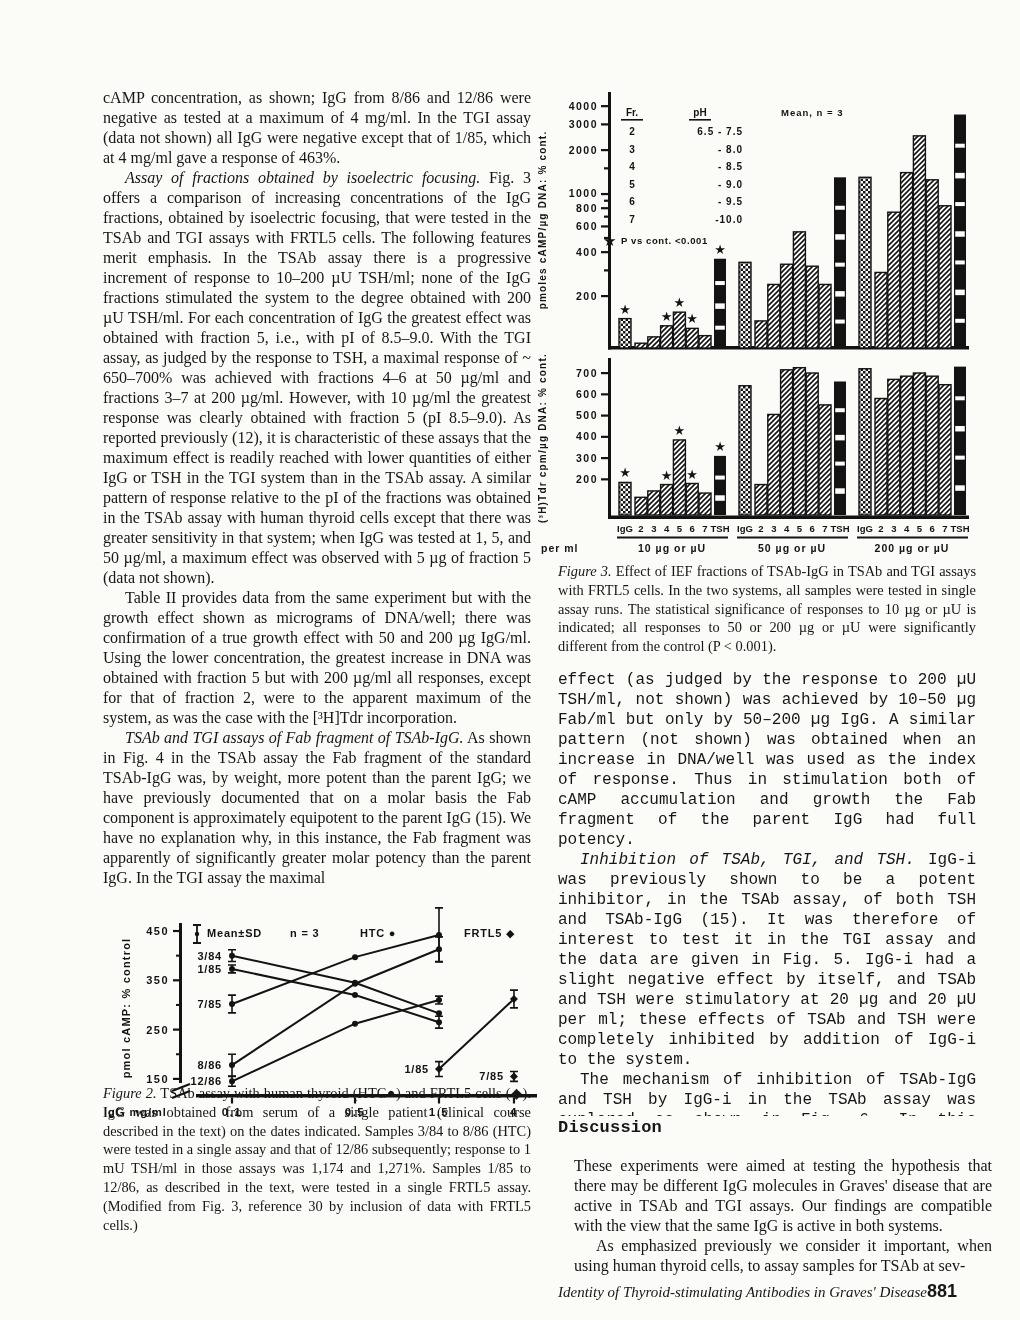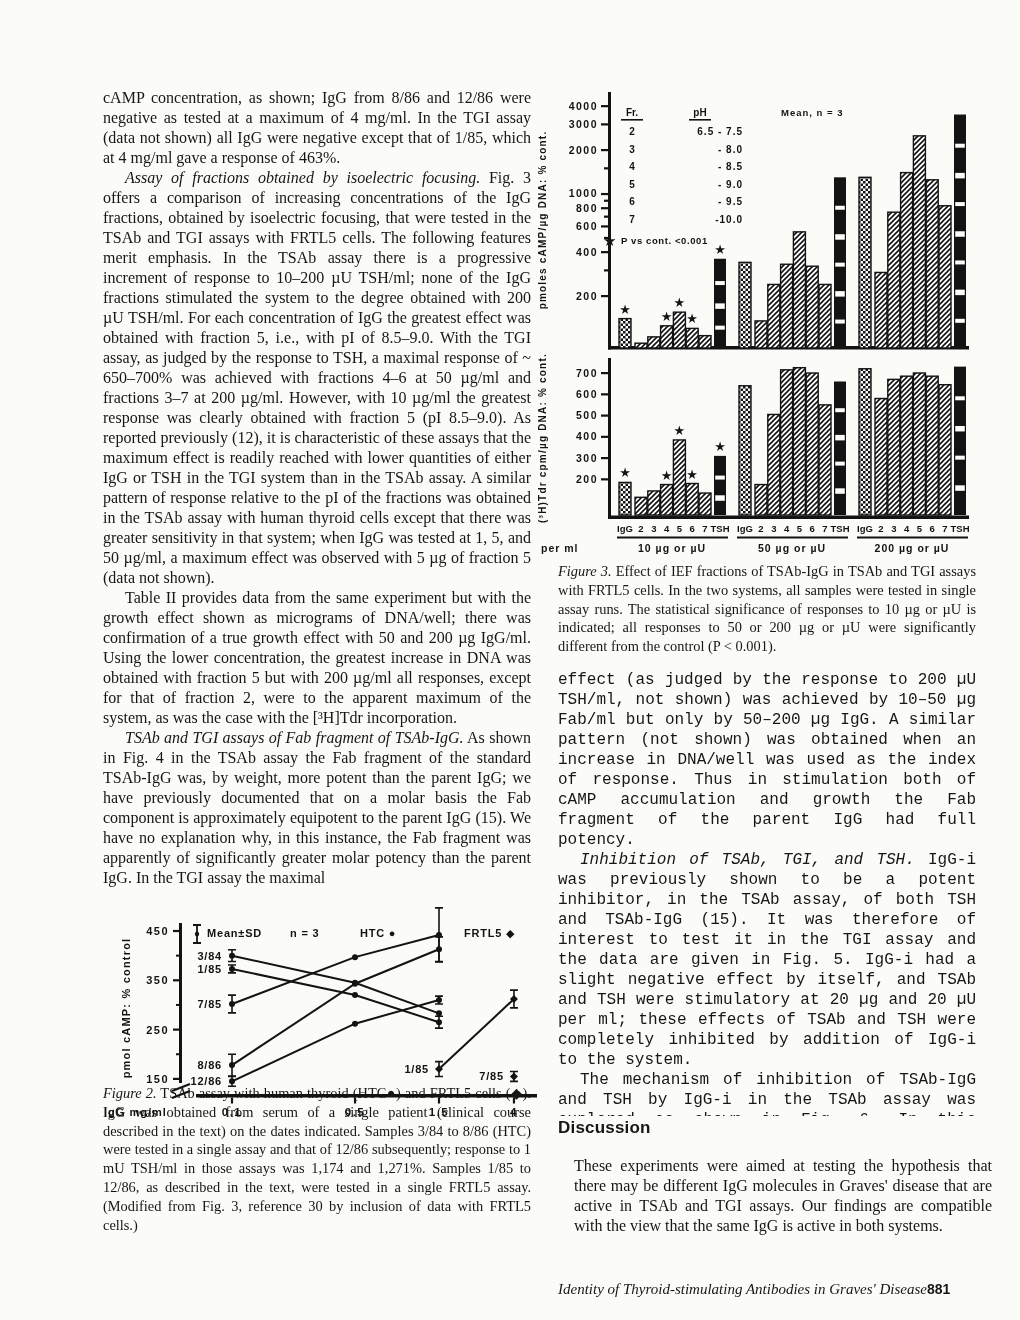--- a/index.html
+++ b/index.html
@@ -4,25 +4,25 @@
 <style>
   html,body{margin:0;padding:0;}
   body{width:1020px;height:1320px;background:#fbfbf8;position:relative;
        font-family:"Liberation Serif","DejaVu Serif",serif;color:#161616;}
   .abs{position:absolute;}
   .coltext{font-size:16px;line-height:20px;text-align:justify;overflow:hidden;}
   .coltext p{margin:0;}
   .coltext p.indent{text-indent:22px;}
   .caption{font-size:14.4px;line-height:18.8px;text-align:justify;}
   .caption i{font-style:italic;}
-  h2.discussion{font-family:Liberation Sans, sans-serif;
+  h2.discussion{font-family:Liberation Mono, monospace;
        font-size:17px;font-weight:bold;margin:0;letter-spacing:0.2px;}
   .footer-line{font-size:15px;display:flex;align-items:baseline;}
   .footer-line .ftitle{font-style:italic;}
-  .footer-line .fpage{font-weight:bold;font-family:"Liberation Sans","DejaVu Sans",sans-serif;font-size:14px;}
+  .footer-line .fpage{font-weight:bold;font-family:"Liberation Sans","DejaVu Sans",sans-serif;font-size:18px;}
   svg text{fill:#131313;}
   .figsvg{display:block;}
 </style>
 </head>
 <body>
 
 <div class="abs coltext" style="left:103px;top:88px;width:428px;height:814px;">
   <p>cAMP concentration, as shown; IgG from 8/86 and 12/86 were negative as tested at a maximum of 4 mg/ml. In the TGI assay (data not shown) all IgG were negative except that of 1/85, which at 4 mg/ml gave a response of 463%.</p>
   <p class="indent"><i>Assay of fractions obtained by isoelectric focusing.</i><span> Fig. 3 offers a comparison of increasing concentrations of the IgG fractions, obtained by isoelectric focusing, that were tested in the TSAb and TGI assays with FRTL5 cells. The following features merit emphasis. In the TSAb assay there is a progressive increment of response to 10–200 µU TSH/ml; none of the IgG fractions stimulated the system to the degree obtained with 200 µU TSH/ml. For each concentration of IgG the greatest effect was obtained with fraction 5, i.e., with pI of 8.5–9.0. With the TGI assay, as judged by the response to TSH, a maximal response of ~ 650–700% was achieved with fractions 4–6 at 50 µg/ml and fractions 3–7 at 200 µg/ml. However, with 10 µg/ml the greatest response was clearly obtained with fraction 5 (pI 8.5–9.0). As reported previously (12), it is characteristic of these assays that the maximum effect is readily reached with lower quantities of either IgG or TSH in the TGI system than in the TSAb assay. A similar pattern of response relative to the pI of the fractions was obtained in the TSAb assay with human thyroid cells except that there was greater sensitivity in that system; when IgG was tested at 1, 5, and 50 µg/ml, a maximum effect was observed with 5 µg of fraction 5 (data not shown).</span></p>
   <p class="indent">Table II provides data from the same experiment but with the growth effect shown as micrograms of DNA/well; there was confirmation of a true growth effect with 50 and 200 µg IgG/ml. Using the lower concentration, the greatest increase in DNA was obtained with fraction 5 but with 200 µg/ml all responses, except for that of fraction 2, were to the apparent maximum of the system, as was the case with the [³H]Tdr incorporation.</p>
@@ -305,18 +305,19 @@
 <div class="abs coltext" style="left:558px;top:670px;width:418px;height:446px;font-family:Liberation Mono, monospace;">
   <p>effect (as judged by the response to 200 µU TSH/ml, not shown) was achieved by 10–50 µg Fab/ml but only by 50–200 µg IgG. A similar pattern (not shown) was obtained when an increase in DNA/well was used as the index of response. Thus in stimulation both of cAMP accumulation and growth the Fab fragment of the parent IgG had full potency.</p>
   <p class="indent"><i>Inhibition of TSAb, TGI, and TSH.</i><span> IgG-i was previously shown to be a potent inhibitor, in the TSAb assay, of both TSH and TSAb-IgG (15). It was therefore of interest to test it in the TGI assay and the data are given in Fig. 5. IgG-i had a slight negative effect by itself, and TSAb and TSH were stimulatory at 20 µg and 20 µU per ml; these effects of TSAb and TSH were completely inhibited by addition of IgG-i to the system.</span></p>
   <p class="indent">The mechanism of inhibition of TSAb-IgG and TSH by IgG-i in the TSAb assay was explored as shown in Fig. 6. In this experiment cells were pre-incubated with 1 mg IgG-i or normal IgG per ml buffer for 1 h before they were washed and used for the TSAb assay. The effect of only preincubation with IgG-i was to inhibit both stimulators by &gt; 90%; there was complete inhibition when TSH and TSAb were assayed with IgG-i included in the second incubation. Similar results were obtained when another inhibitory IgG was tested in like fashion (data not shown).</p>
 </div>
 
 <h2 class="abs discussion" style="left:558px;top:1118px;">Discussion</h2>
 
 <div class="abs coltext" style="left:558px;top:1156px;width:418px;height:122px;margin-left:16px;">
   <p>These experiments were aimed at testing the hypothesis that there may be different IgG molecules in Graves' disease that are active in TSAb and TGI assays. Our findings are compatible with the view that the same IgG is active in both systems.</p>
+  <p class="indent">As emphasized previously we consider it important, when using human thyroid cells, to assay samples for TSAb at sev-</p>
 </div>
 
 <div class="abs footer-line" style="left:558px;top:1281px;width:400px;">
   <span class="ftitle">Identity of Thyroid-stimulating Antibodies in Graves' Disease</span>
   <span class="fpage">881</span>
 </div>
 
 </body></html>

